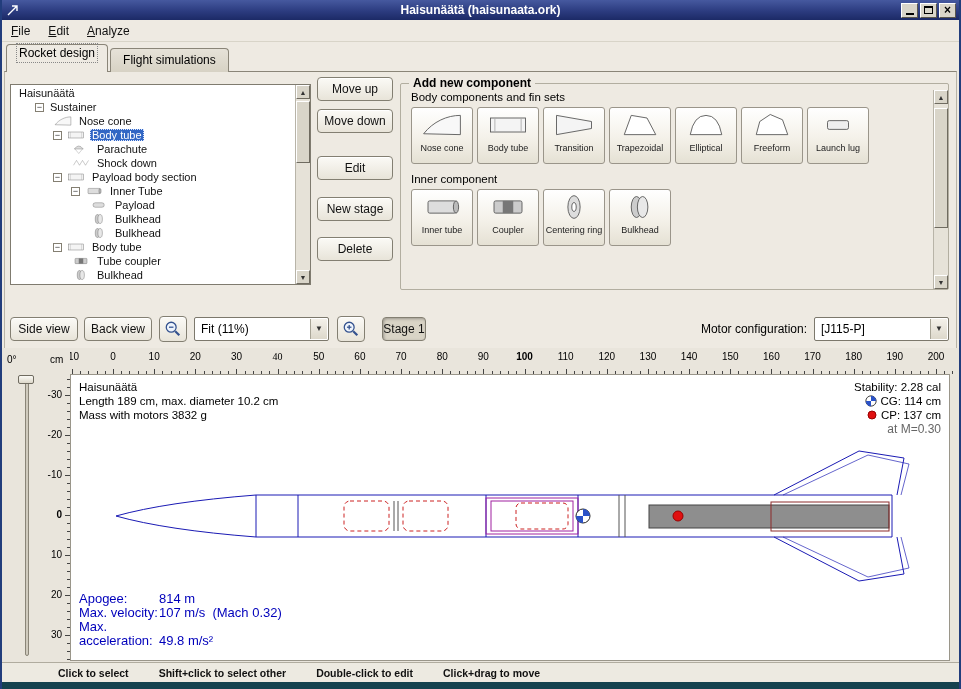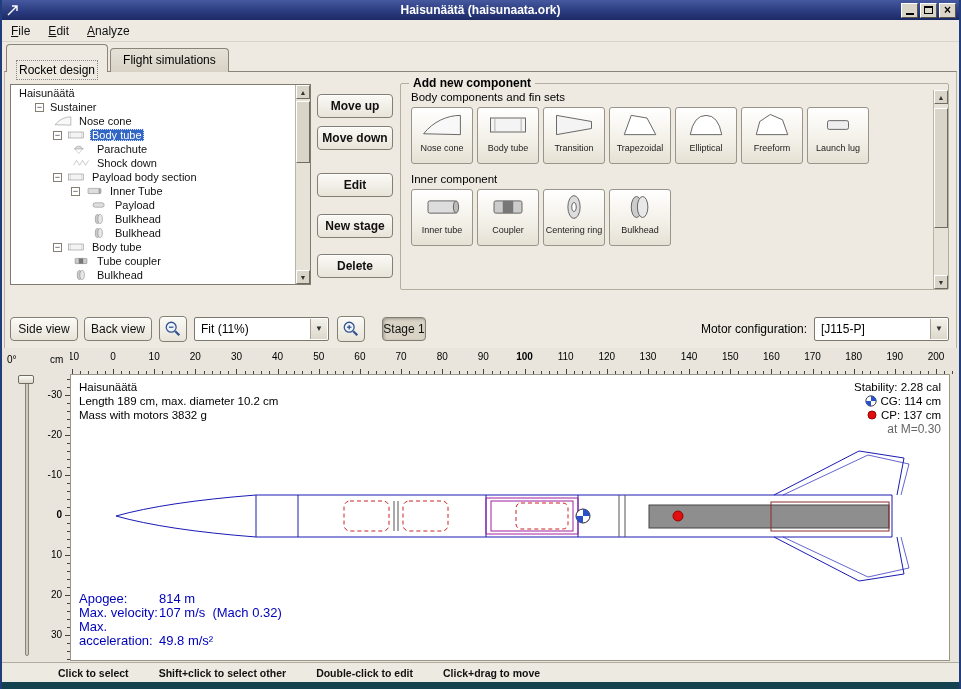--- a/index.html
+++ b/index.html
@@ -29,21 +29,21 @@
              display:flex; align-items:center; background:#eeeae2;
              border-bottom:1px solid #d8d4c8; }
   .menu-item { padding:2px 9px; font-size:12px; color:#111; cursor:default; }
 
   
   .tabrow { position:absolute; left:4px; top:43px; height:29px; display:flex;
             align-items:flex-end; z-index:2; }
   .tab { border:1px solid #8a8578; border-bottom:none; border-radius:4px 4px 0 0;
          background:linear-gradient(#e6e2d8,#d7d2c4); padding:4px 12px 5px;
          font-size:12px; height:24px; margin-right:2px; }
-  .tab.active { background:#eeeae2; height:28px; padding-top:18px; position:relative; }
+  .tab.active { background:#eeeae2; height:28px; padding-top:1px; position:relative; }
   .tab.active .tab-label { outline:1px dotted #888; outline-offset:2px; }
   .content-frame { position:absolute; left:2px; top:71px; width:953px; height:591px;
                    border:1px solid #b8b4a8; border-top:1px solid #8a8578; background:#eeeae2; }
 
   
   .tree-panel { position:absolute; left:8px; top:84px; width:301px; height:201px;
                 background:#fff; border:1px solid #7f7b6f; overflow:hidden; }
   .tree-rows { position:absolute; left:0; top:1px; right:16px; }
   .tree-row { height:14px; display:flex; align-items:center; font-size:11px;
               white-space:nowrap; color:#111; }
@@ -65,21 +65,21 @@
             display:flex; align-items:center; justify-content:center; flex:none; }
   .sb-track { flex:1; position:relative; }
   .sb-thumb { position:absolute; left:0; right:0; background:#d9d5c9;
               border:1px solid; border-color:#fff #6f6b60 #6f6b60 #fff; }
 
   
   .btn { background:linear-gradient(#fbfaf6,#e8e4d9); border:1px solid #837f72;
          border-radius:4px; font-size:12px; color:#111; display:flex;
          align-items:center; justify-content:center;
          box-shadow:inset 0 1px 0 #fff; cursor:default; }
-  .actions { position:absolute; left:315px; top:76px; width:78px; height:212px;font-weight:bold; }
+  .actions { position:absolute; left:315px; top:59px; width:78px; height:212px; }
   .action-btn { position:absolute; left:0; width:76px; height:24px; }
 
   
   .add-comp { position:absolute; left:398px; top:76px; width:549px; height:214px;
               border:1px solid #b2aea0; border-radius:2px; background:#eeeae2; }
   .add-comp legend { font-size:12px; font-weight:bold; margin-left:8px; padding:0 4px; }
   .section-label { font-size:11.5px; margin:1px 0 4px 10px; }
   .comp-row { display:flex; gap:4px; margin:0 0 9px 10px; }
   .comp-btn { width:62px; height:57px; background:linear-gradient(#ffffff,#f4f1e9 55%,#e5e1d4);
               border:1px solid #9a958a; border-radius:3px; display:flex;
@@ -448,21 +448,21 @@
 
   <div class="rocket-view">
     <span class="rot-label">0°</span>
     <span class="unit-label">cm</span>
     <div class="ruler-top" id="ruler-top">
         <div class="rt-num" style="left: 1.85px;">-10</div>
         <div class="rt-num" style="left: 43px;">0</div>
         <div class="rt-num" style="left: 84.15px;">10</div>
         <div class="rt-num" style="left: 125.3px;">20</div>
         <div class="rt-num" style="left: 166.45px;">30</div>
-        <div class="rt-num" style="left: 207.6px;">40</div>
+        <div class="rt-num" style="left: 207.6px; font-family: Liberation Serif, serif;">40</div>
         <div class="rt-num" style="left: 248.75px;">50</div>
         <div class="rt-num" style="left: 289.9px;">60</div>
         <div class="rt-num" style="left: 331.05px;">70</div>
         <div class="rt-num" style="left: 372.2px;">80</div>
         <div class="rt-num" style="left: 413.35px; text-align: right;">90</div>
         <div class="rt-num bold" style="left: 454.5px;">100</div>
         <div class="rt-num" style="left: 495.65px;">110</div>
         <div class="rt-num" style="left: 536.8px;">120</div>
         <div class="rt-num" style="left: 577.95px;">130</div>
         <div class="rt-num" style="left: 619.1px;">140</div>

